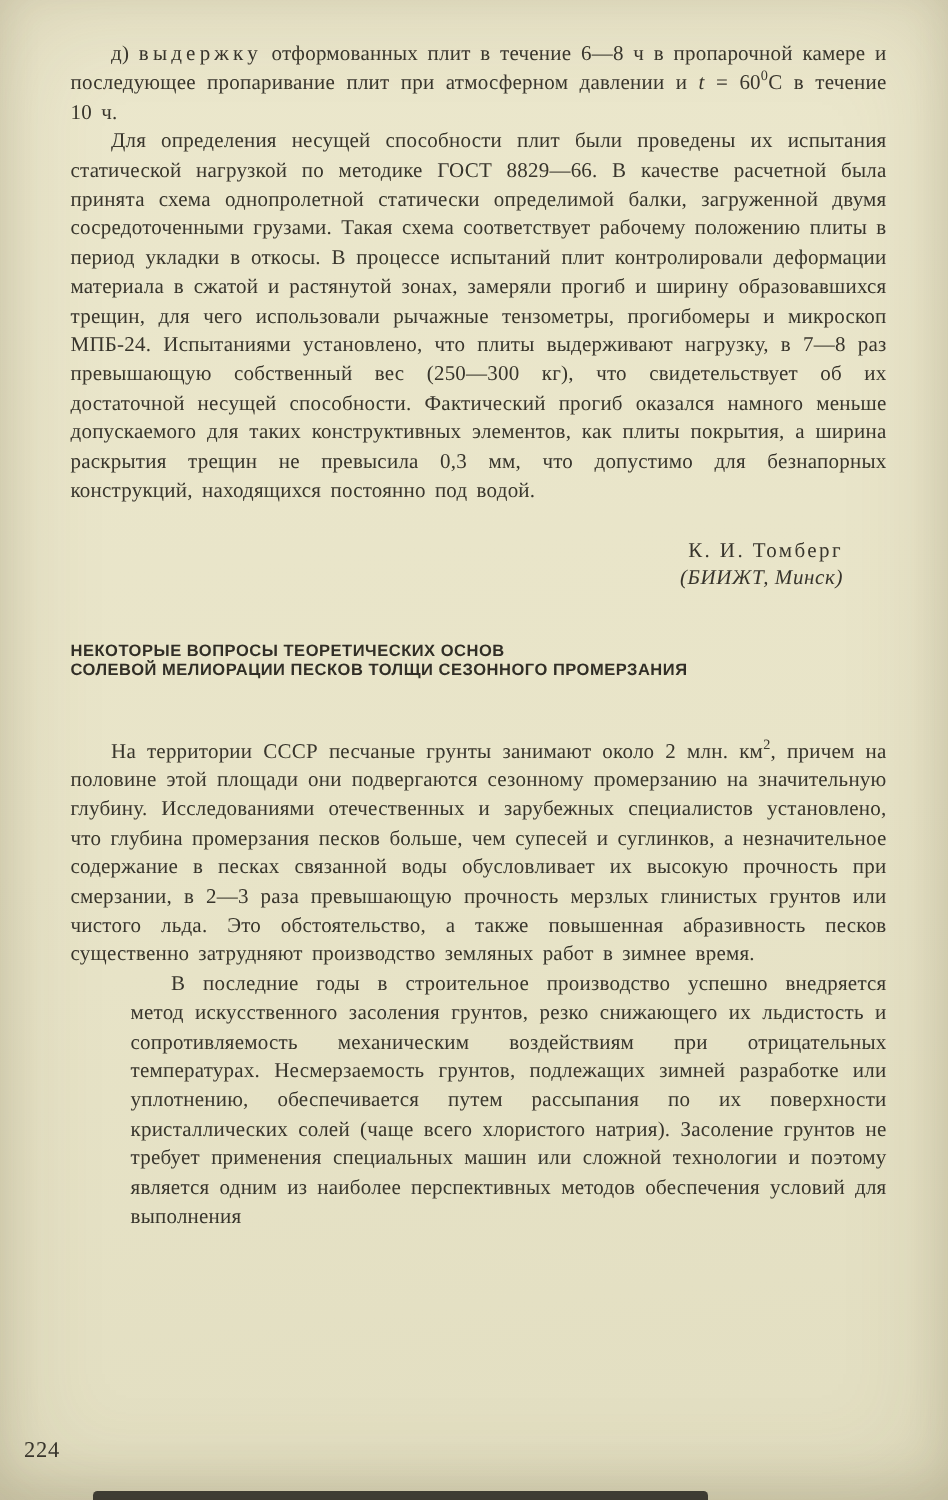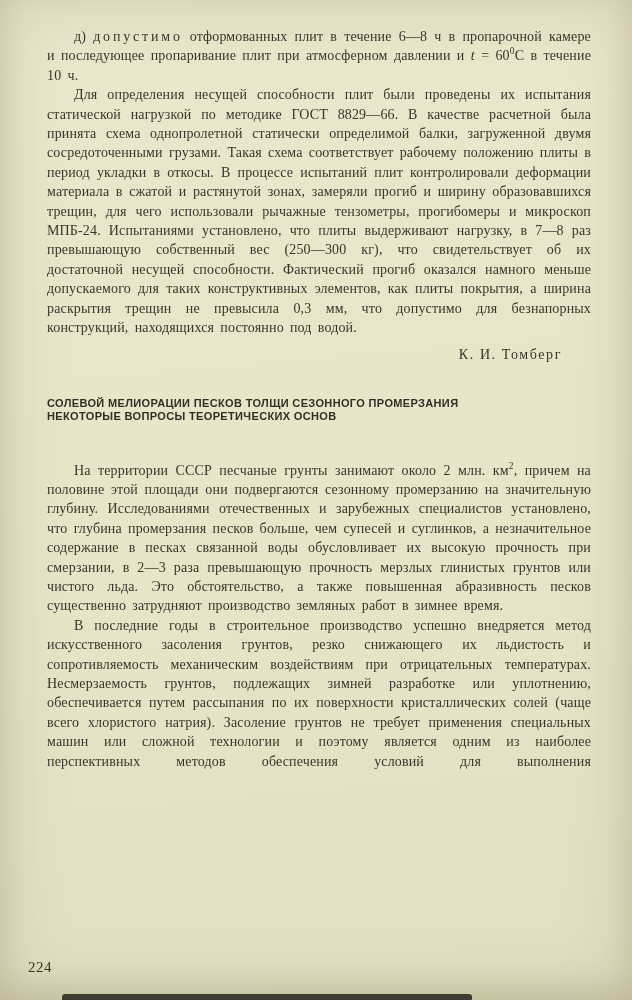--- a/index.html
+++ b/index.html
@@ -25,45 +25,45 @@
     color: #38352c;
     font-size: 14px;
     line-height: 19.4px;
   }
   .para {
     text-align: justify;
     text-indent: 27px;
     word-spacing: 2.5px;
     letter-spacing: .15px;
   }
-  .cont { text-align-last: justify; }
+  .cont { text-align-last: justify; margin-left: 40px; }
   .sp { letter-spacing: 2.8px; }
   .it { font-style: italic; }
   sup { font-size: 9.5px; line-height: 0; }
   .signature {
-    margin-top: 8px;
+    margin-top: 21px;
     text-align: right;
     padding-right: 29px;
     line-height: 18px;
   }
   .sig-name { letter-spacing: 1.6px; }
   .sig-aff { font-style: italic; letter-spacing: .4px; }
   .heading {
     margin-top: 33px;
     font-family: "Liberation Sans", "DejaVu Sans", sans-serif;
     font-weight: bold;
     font-size: 11px;
     line-height: 13.5px;
     letter-spacing: .35px;
     color: #312e26;
   }
   .article2 { margin-top: 37px; }
   .pageno {
     position: absolute;
-    left: 28px;
+    left: 16px;
     bottom: 24px;
     font-size: 15px;
     color: #38352c;
     letter-spacing: .5px;
   }
   .scan-edge {
     position: absolute;
     bottom: 0;
     left: 62px;
     width: 410px;
@@ -72,32 +72,33 @@
     border-radius: 3px 3px 0 0;
     opacity: .85;
   }
 </style>
 </head>
 <body>
 
 <div class="paper">
   <div class="content">
 
-    <p class="para"><span>д) </span><span class="sp">допустимо</span><span> отформованных плит в течение 6—8 ч в пропарочной камере и последующее пропаривание плит при атмосферном давлении и </span><span class="it">t</span><span> = 60</span><sup>0</sup><span>С в течение 10 ч.</span></p>
+    <p class="para"><span>д) </span><span class="sp">выдержку</span><span> отформованных плит в течение 6—8 ч в пропарочной камере и последующее пропаривание плит при атмосферном давлении и </span><span class="it">t</span><span> = 60</span><sup>0</sup><span>С в течение 10 ч.</span></p>
 
     <p class="para">Для определения несущей способности плит были проведены их испытания статической нагрузкой по методике ГОСТ 8829—66. В качестве расчетной была принята схема однопролетной статически определимой балки, загруженной двумя сосредоточенными грузами. Такая схема соответствует рабочему положению плиты в период укладки в откосы. В процессе испытаний плит контролировали деформации материала в сжатой и растянутой зонах, замеряли прогиб и ширину образовавшихся трещин, для чего использовали рычажные тензометры, прогибомеры и микроскоп МПБ-24. Испытаниями установлено, что плиты выдерживают нагрузку, в 7—8 раз превышающую собственный вес (250—300 кг), что свидетельствует об их достаточной несущей способности. Фактический прогиб оказался намного меньше допускаемого для таких конструктивных элементов, как плиты покрытия, а ширина раскрытия трещин не превысила 0,3 мм, что допустимо для безнапорных конструкций, находящихся постоянно под водой.</p>
 
 
     <div class="signature">
       <div class="sig-name">К. И. Томберг</div>
+      <div class="sig-aff">(БИИЖТ, Минск)</div>
     </div>
 
     <div class="heading">
+      <div>НЕКОТОРЫЕ ВОПРОСЫ ТЕОРЕТИЧЕСКИХ ОСНОВ</div>
       <div>СОЛЕВОЙ МЕЛИОРАЦИИ ПЕСКОВ ТОЛЩИ СЕЗОННОГО ПРОМЕРЗАНИЯ</div>
-      <div>НЕКОТОРЫЕ ВОПРОСЫ ТЕОРЕТИЧЕСКИХ ОСНОВ</div>
     </div>
 
     <div class="article2">
       <p class="para"><span>На территории СССР песчаные грунты занимают около 2 млн. км</span><sup>2</sup><span>, причем на половине этой площади они подвергаются сезонному промерзанию на значительную глубину. Исследованиями отечественных и зарубежных специалистов установлено, что глубина промерзания песков больше, чем супесей и суглинков, а незначительное содержание в песках связанной воды обусловливает их высокую прочность при смерзании, в 2—3 раза превышающую прочность мерзлых глинистых грунтов или чистого льда. Это обстоятельство, а также повышенная абразивность песков существенно затрудняют производство земляных работ в зимнее время.</span></p>
 
       <p class="para cont">В последние годы в строительное производство успешно внедряется метод искусственного засоления грунтов, резко снижающего их льдистость и сопротивляемость механическим воздействиям при отрицательных температурах. Несмерзаемость грунтов, подлежащих зимней разработке или уплотнению, обеспечивается путем рассыпания по их поверхности кристаллических солей (чаще всего хлористого натрия). Засоление грунтов не требует применения специальных машин или сложной технологии и поэтому является одним из наиболее перспективных методов обеспечения условий для выполнения</p>
     </div>
 
   </div>
 

